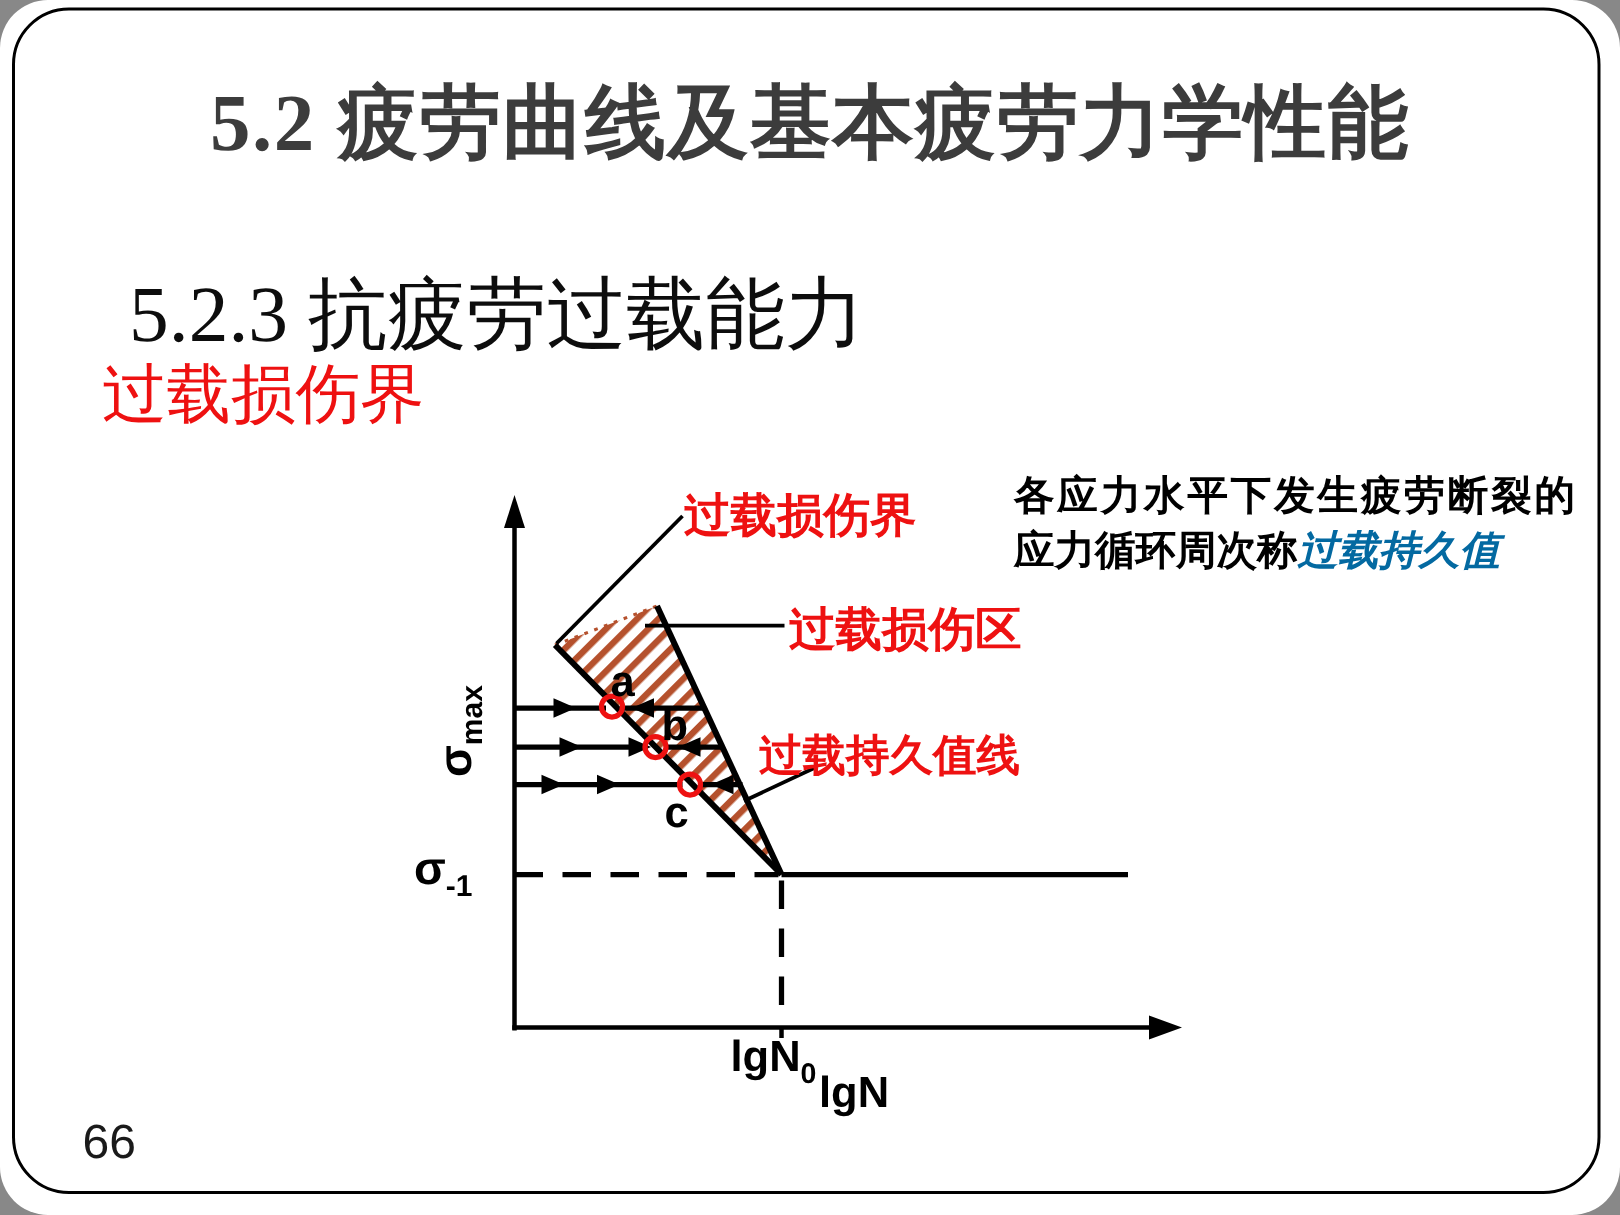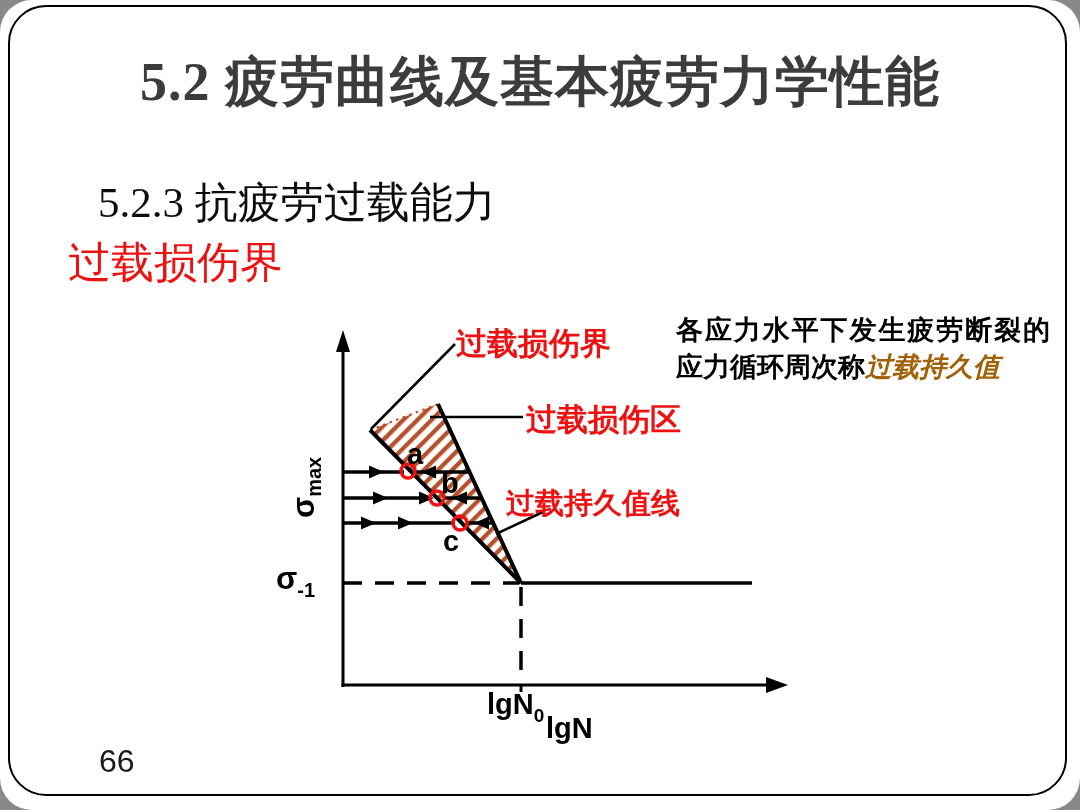--- a/index.html
+++ b/index.html
@@ -11,40 +11,39 @@
     position:absolute; left:8px; top:5px; width:1059px; height:791px;
     border:2.5px solid #000; border-radius:38px; box-sizing:border-box;
     pointer-events:none;
   }
   .title {
     position:absolute; left:0; top:46px; width:1080px; margin:0;
     text-align:center; font-size:54px; font-weight:700; color:#3c3c3c;
     letter-spacing:1px; white-space:nowrap;
   }
   .section-heading {
-    position:absolute; left:86px; top:174px; font-size:43px; color:#0d0d0d;
-    font-weight:400; white-space:nowrap;margin-left:12px;
+    position:absolute; left:86px; top:174px; font-size:53px; color:#0d0d0d;
+    font-weight:400; white-space:nowrap;
   }
   .red-heading {
     position:absolute; left:68px; top:234px; font-size:43px; color:#ee1111;
     font-weight:400; white-space:nowrap;
   }
   .right-text {
     position:absolute; left:676px; top:312px; width:374px;
     font-size:27px; line-height:37px; font-weight:700; color:#000;
     text-align:justify;
   }
   .right-text p { margin:0 0 20px 0; }
   .right-text sub { font-size:0.62em; line-height:0; }
-  .red-italic { color:#a16207; font-style:italic; }
+  .red-italic { color:#0369a1; font-style:italic; }
   .diagram-svg { position:absolute; left:260px; top:315px; }
   .page-number {
     position:absolute; left:55px; top:743px; font-size:32px; color:#1a1a1a;
     font-family:"Liberation Sans","DejaVu Sans",sans-serif;
-    margin-left:44px;
   }
   .watermark {
     position:absolute; right:36px; top:738px; display:flex; align-items:center;
     gap:8px; color:#d4d4d4; font-size:32px; font-weight:700; white-space:nowrap;
   }
   .sans { font-family:"Liberation Sans","DejaVu Sans",sans-serif; }
 </style>
 </head>
 <body>
 

